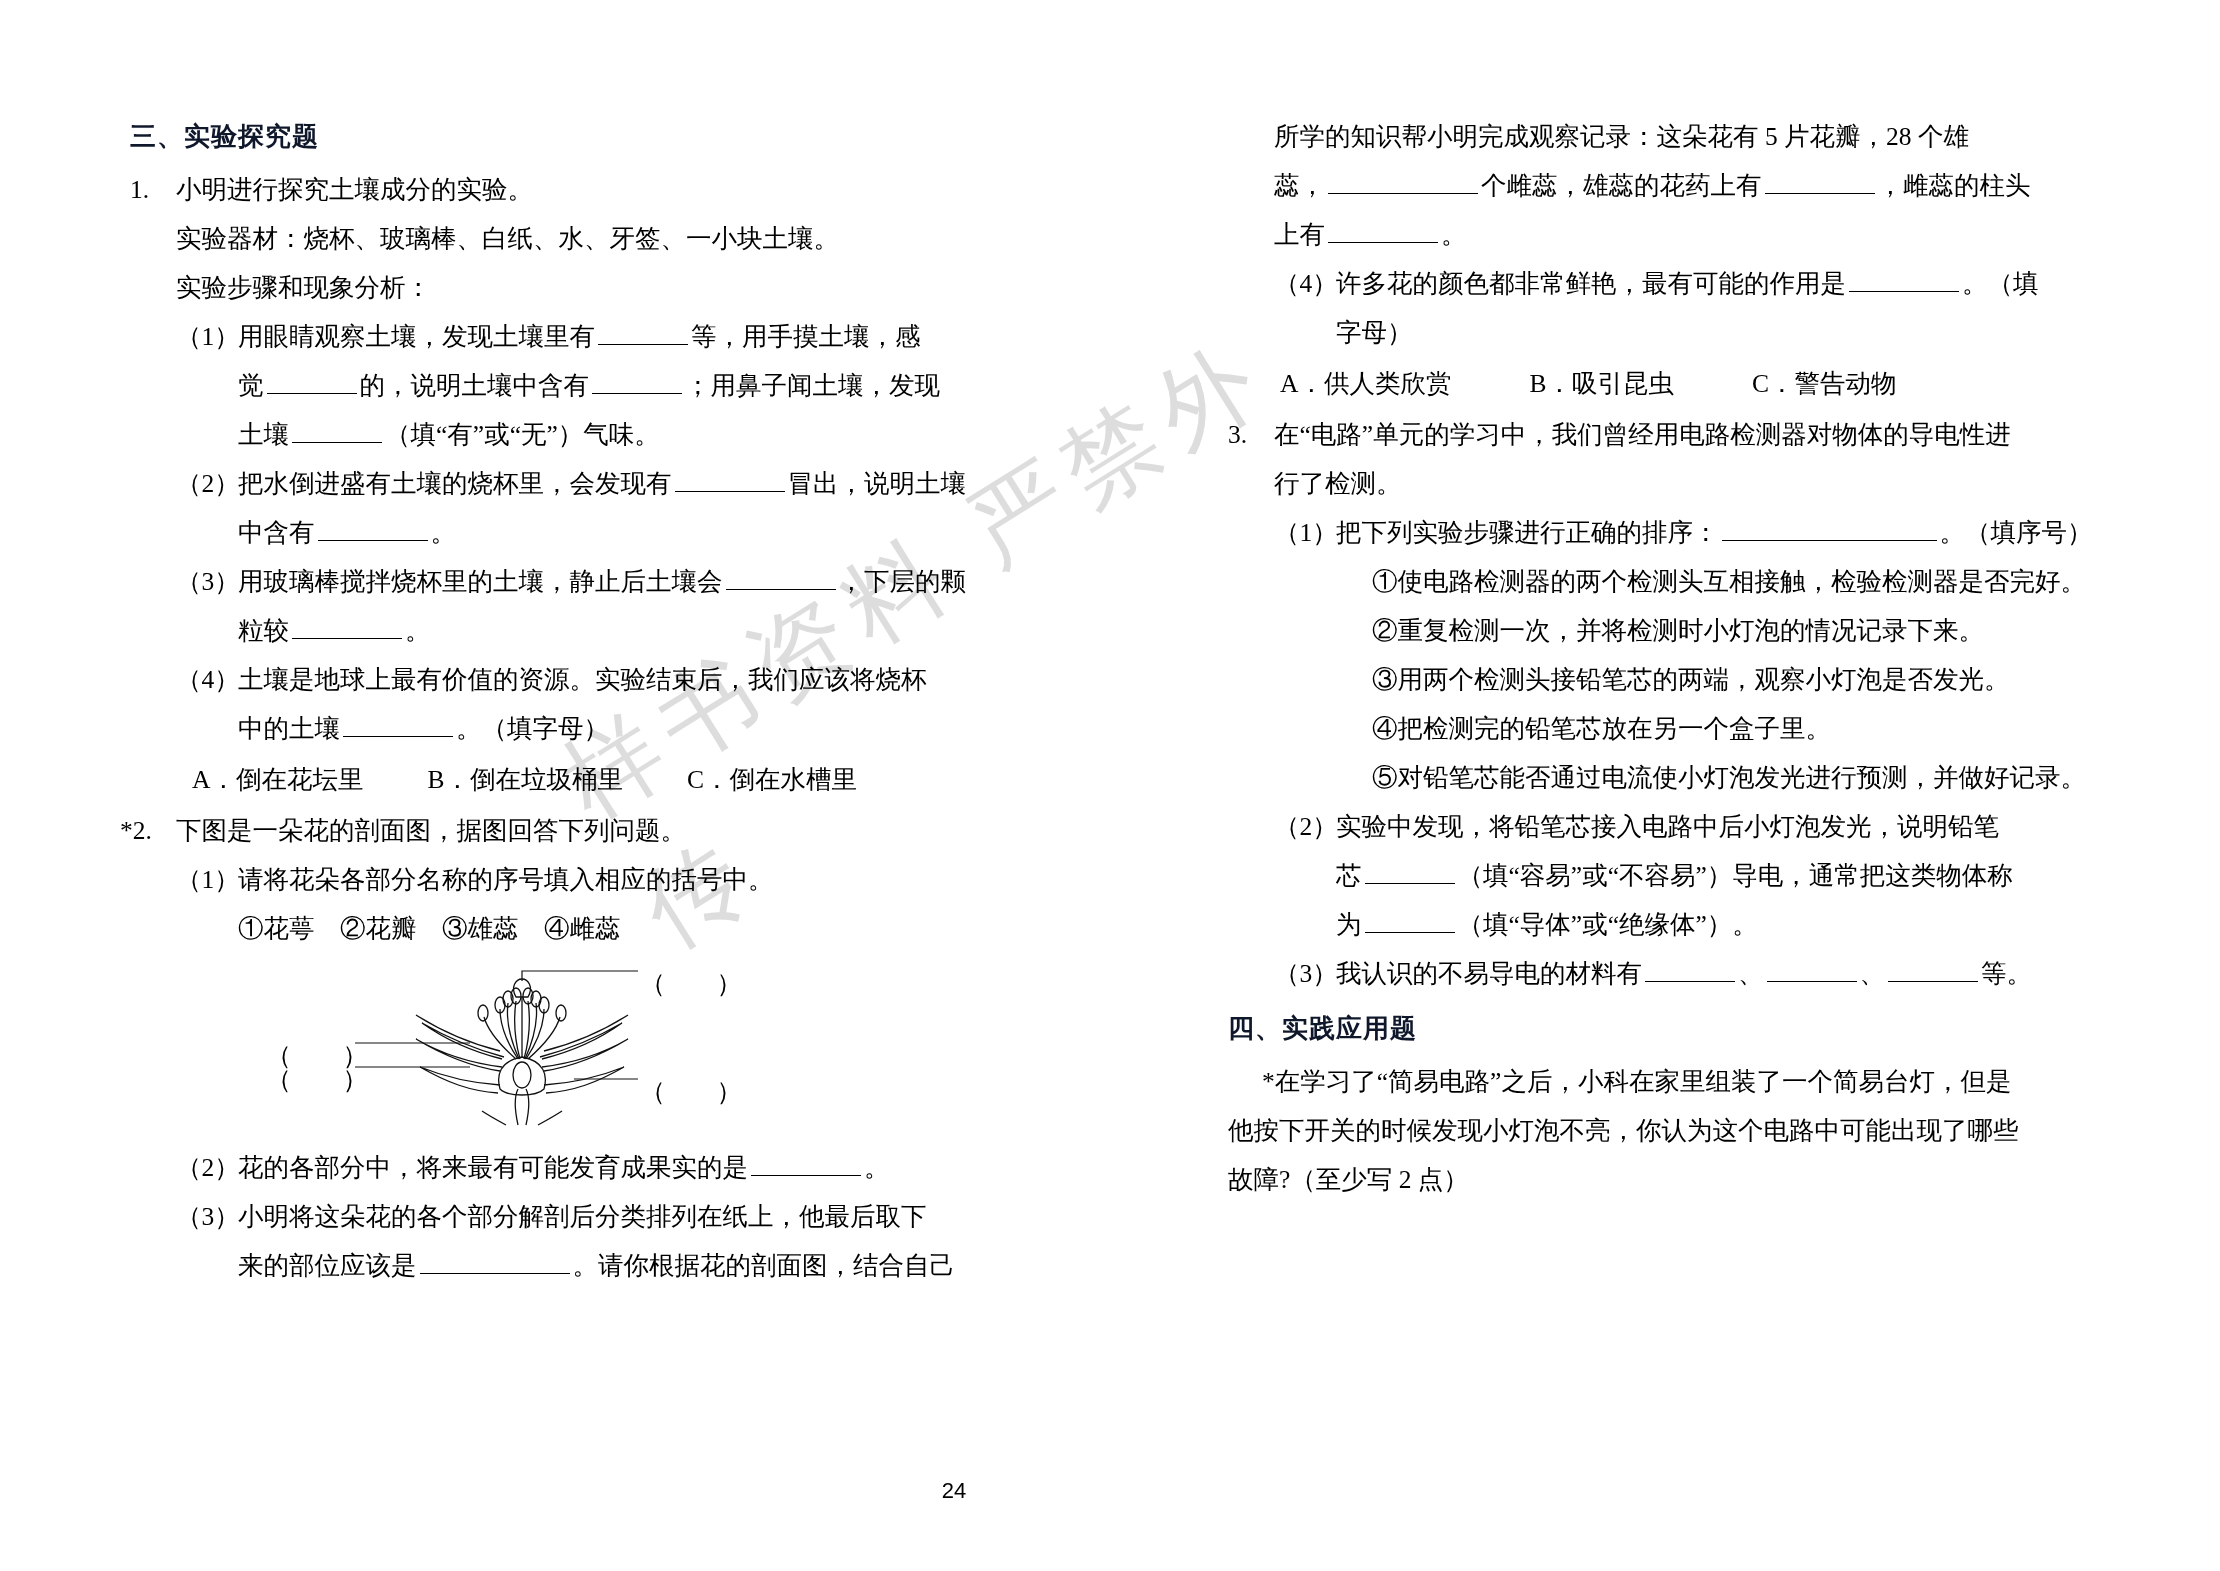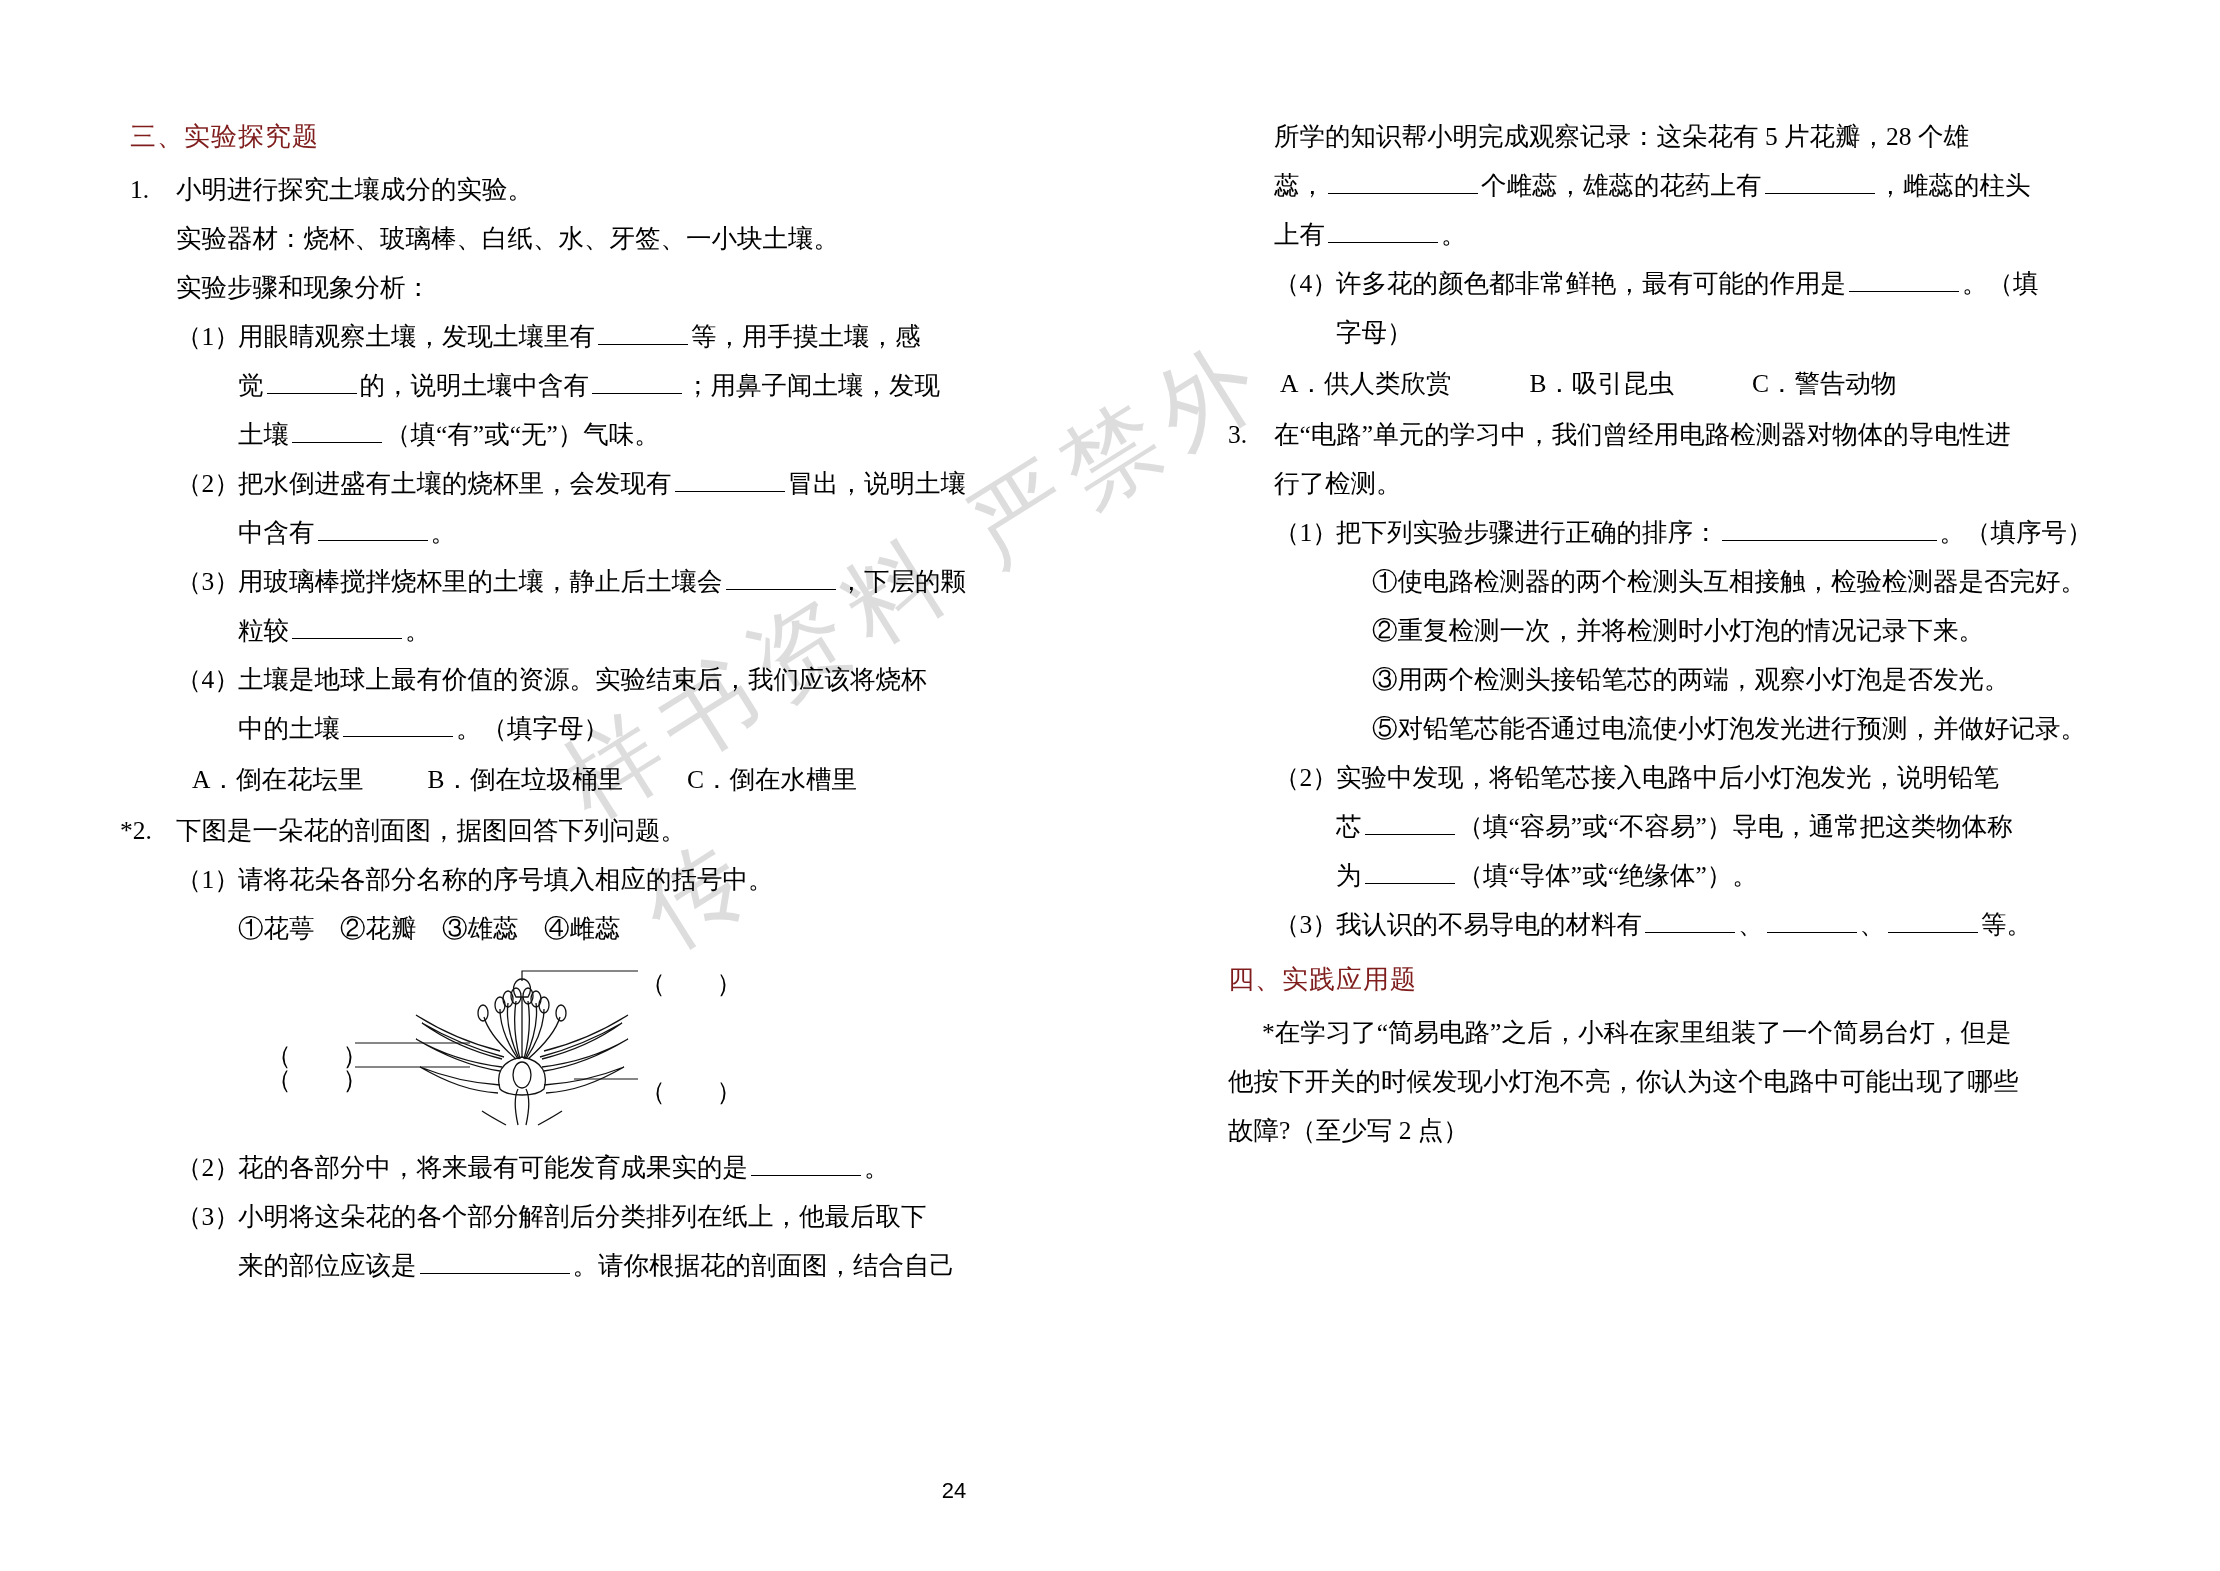--- a/index.html
+++ b/index.html
@@ -25,22 +25,22 @@
     position: absolute;
     top: 112px;
     width: 925px;
     font-size: 25.5px;
     line-height: 49px;
   }
   .col-left { left: 130px; }
   .col-right { left: 1228px; }
 
   .sec-head {
-    color: #7f1d1d;
-    font-weight: normal;
+    color: #0f172a;
+    font-weight: bold;
     letter-spacing: 1px;
     font-size: 26px;
     margin-bottom: 4px;
   }
   .q {
     display: flex;
     align-items: flex-start;
     margin-top: 2px;
   }
   .q-num {
@@ -333,20 +333,21 @@
       <div class="sub-num">（1）</div>
       <div class="sub-body line">
         <span>把下列实验步骤进行正确的排序：</span><span class="blank b-xl"></span><span>。（填序号）</span>
       </div>
     </div>
 
     <div class="indent2 steps-list">
       <div class="line">①使电路检测器的两个检测头互相接触，检验检测器是否完好。</div>
       <div class="line">②重复检测一次，并将检测时小灯泡的情况记录下来。</div>
       <div class="line">③用两个检测头接铅笔芯的两端，观察小灯泡是否发光。</div>
+      <div class="line">④把检测完的铅笔芯放在另一个盒子里。</div>
       <div class="line">⑤对铅笔芯能否通过电流使小灯泡发光进行预测，并做好记录。</div>
     </div>
 
     <div class="indent2 sub">
       <div class="sub-num">（2）</div>
       <div class="sub-body">
         <div class="line">实验中发现，将铅笔芯接入电路中后小灯泡发光，说明铅笔</div>
         <div class="line">
           <span>芯</span><span class="blank b-sm"></span><span>（填“容易”或“不容易”）导电，通常把这类物体称</span>
         </div>

